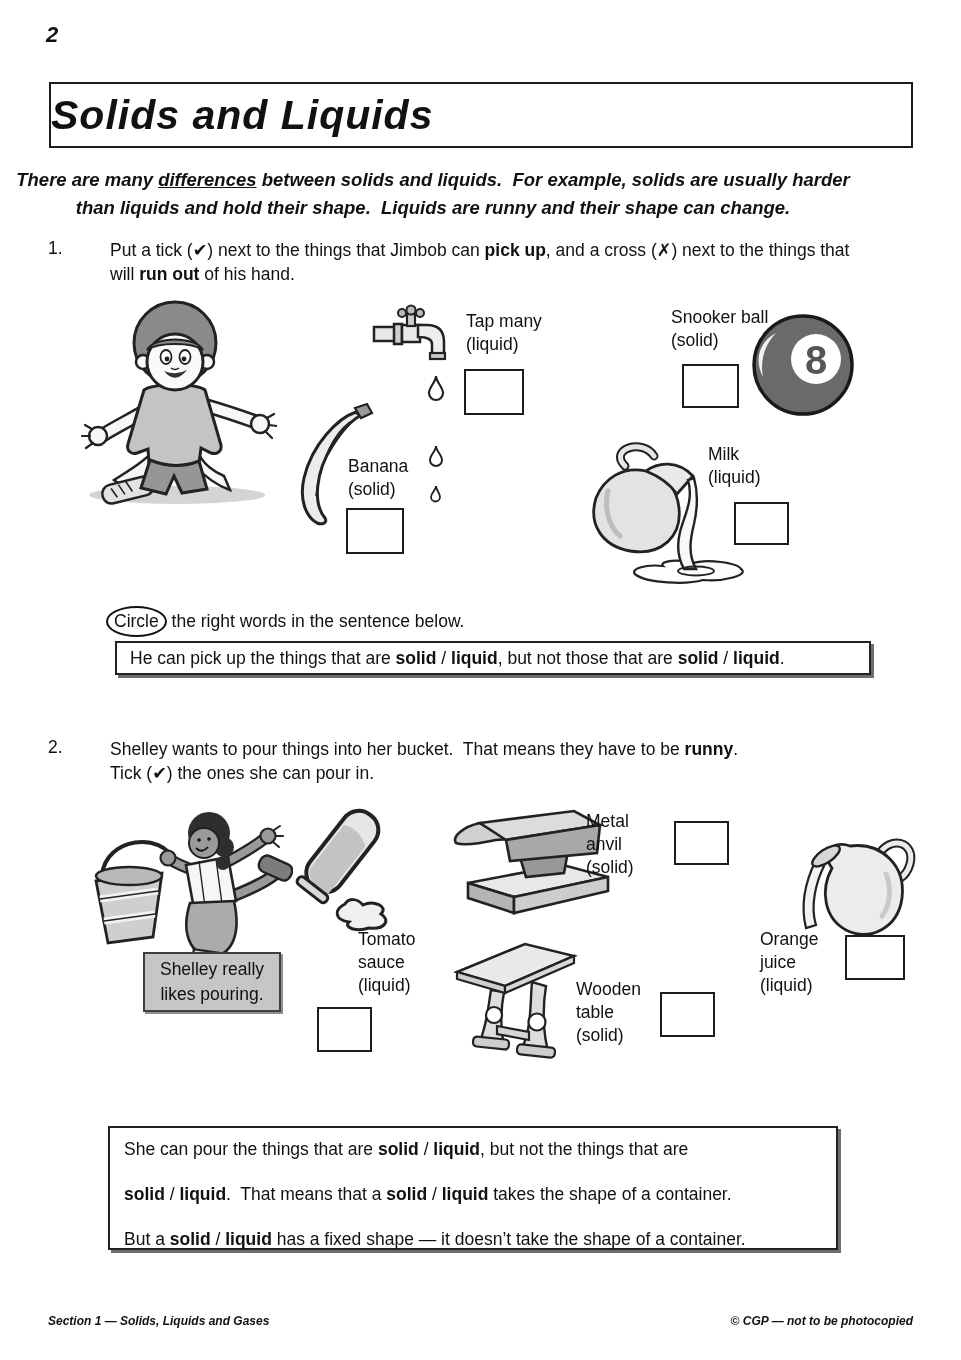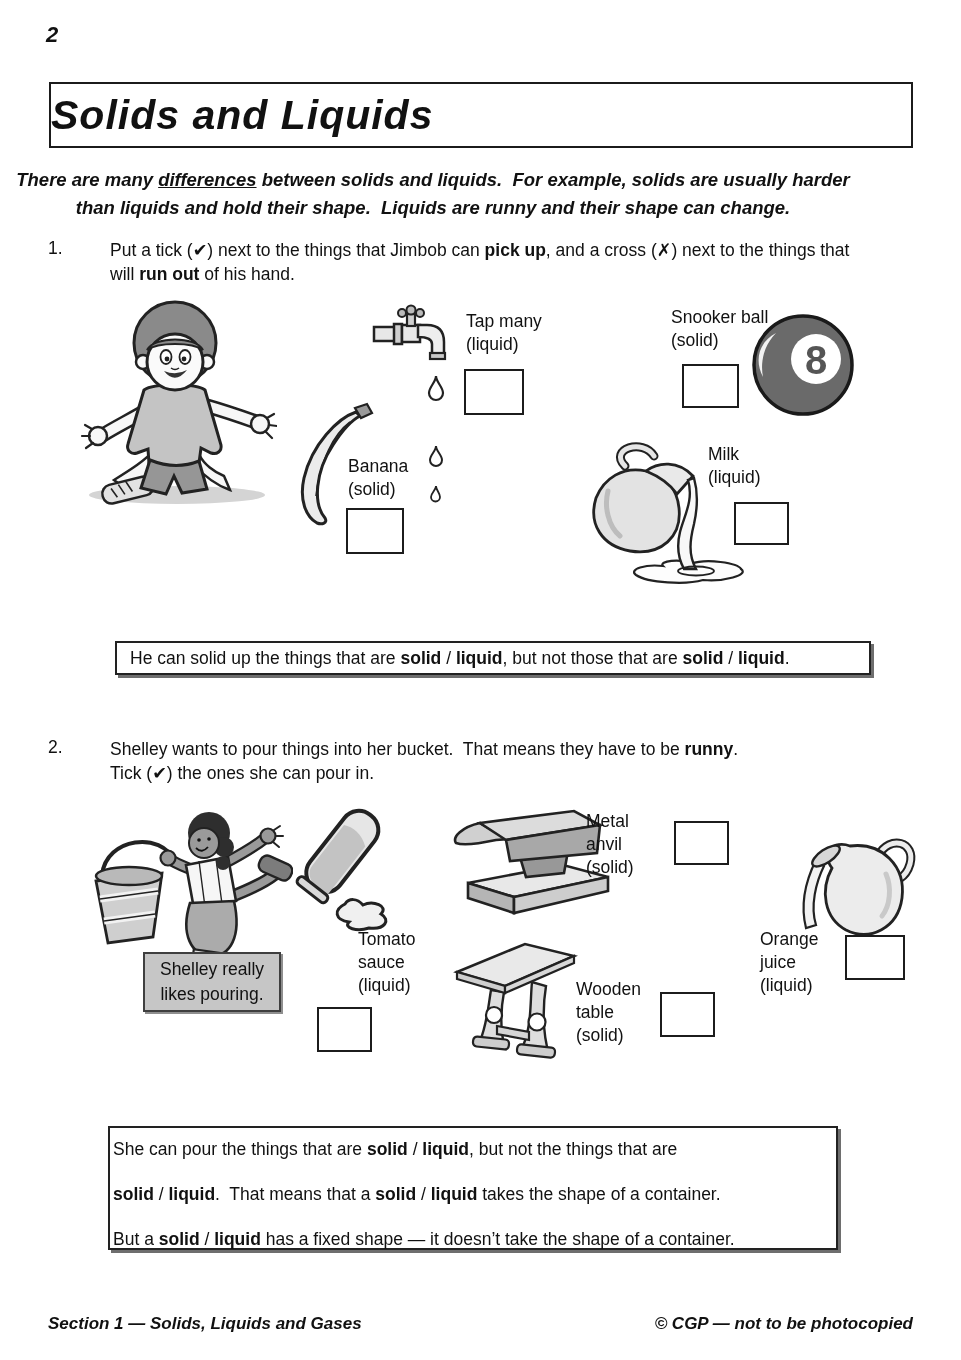--- a/index.html
+++ b/index.html
@@ -44,29 +44,29 @@
   #oj-svg{left:790px;top:818px;width:128px;height:142px;}
   
   .circ-line{font-size:17.5px;line-height:26px;}
   #circle-line1{left:106px;top:606px;} #then-line{left:110px;top:1090px;}
   .ellipse-word{display:inline-block;border:2px solid #111;border-radius:50%;padding:0 6px 1px 6px;}
   
   .sent-box{border:2px solid #222;background:#fff;box-shadow:3px 3px 0 #6e6e6e;}
   #sent-box1{left:115px;top:641px;width:756px;height:34px;display:flex;align-items:center;
              padding-left:13px;font-size:17.5px;box-sizing:border-box;}
   #sent-box2{left:108px;top:1126px;width:730px;height:124px;box-sizing:border-box;
-             padding:11px 3px;font-size:17.5px;}
+             padding:11px 14px;font-size:17.5px;}
   #sent-box2 .rich{margin-bottom:25px;line-height:20px;}
   #sent-box2 .rich:last-child{margin-bottom:8px;}
   
   #shelley-note{left:143px;top:952px;width:134px;height:56px;background:#c6c6c6;border:2px solid #3f3f3f;
                 box-shadow:2px 2px 0 #8f8f8f;display:flex;flex-direction:column;justify-content:center;
                 text-align:center;font-size:17.5px;line-height:25px;}
   
-  .footer{top:1314px;font-size:17px;font-style:italic;font-weight:600;}
+  .footer{top:1314px;font-size:12px;font-style:italic;font-weight:600;}
   #footer-left{left:48px;} #footer-right{right:48px;}
 </style>
 </head>
 <body>
 
 <div class="page">
 
   <div class="abs page-number">2</div>
 
   <div class="abs title-box">
@@ -174,23 +174,26 @@
     <div>(solid)</div>
   </div>
   <div class="abs cb" id="cb-banana"></div>
 
   <div class="abs lbl" id="lbl-milk">
     <div>Milk</div>
     <div>(liquid)</div>
   </div>
   <div class="abs cb" id="cb-milk"></div>
 
+  <div class="abs circ-line" id="circle-line1">
+    <span class="ellipse-word">Circle</span><span class="plain"> the right words in the sentence below.</span>
+  </div>
 
   <div class="abs sent-box" id="sent-box1">
-    <span class="rich"><span>He can solid up the things that are </span><span style="font-weight: bold;">solid</span><span> / </span><span style="font-weight: bold;">liquid</span><span>, but not those that are </span><span style="font-weight: bold;">solid</span><span> / </span><span style="font-weight: bold;">liquid</span><span>.</span></span>
+    <span class="rich"><span>He can pick up the things that are </span><span style="font-weight: bold;">solid</span><span> / </span><span style="font-weight: bold;">liquid</span><span>, but not those that are </span><span style="font-weight: bold;">solid</span><span> / </span><span style="font-weight: bold;">liquid</span><span>.</span></span>
   </div>
 
   <div class="abs q-num" id="q2-num">2.</div>
   <div class="abs q-text" id="q2-text">
     <div class="rich"><span>Shelley wants to pour things into her bucket.  That means they have to be </span><span style="font-weight: bold;">runny</span><span>.</span></div>
     <div class="rich"><span>Tick (</span><span style="font-weight: bold;">✔</span><span>) the ones she can pour in.</span></div>
   </div>
 
   <svg class="abs" id="shelley-svg" viewBox="0 0 215 205">
     <path d="M24,72 C28,34 84,28 96,58" stroke="#222" stroke-width="4" fill="none"></path>

